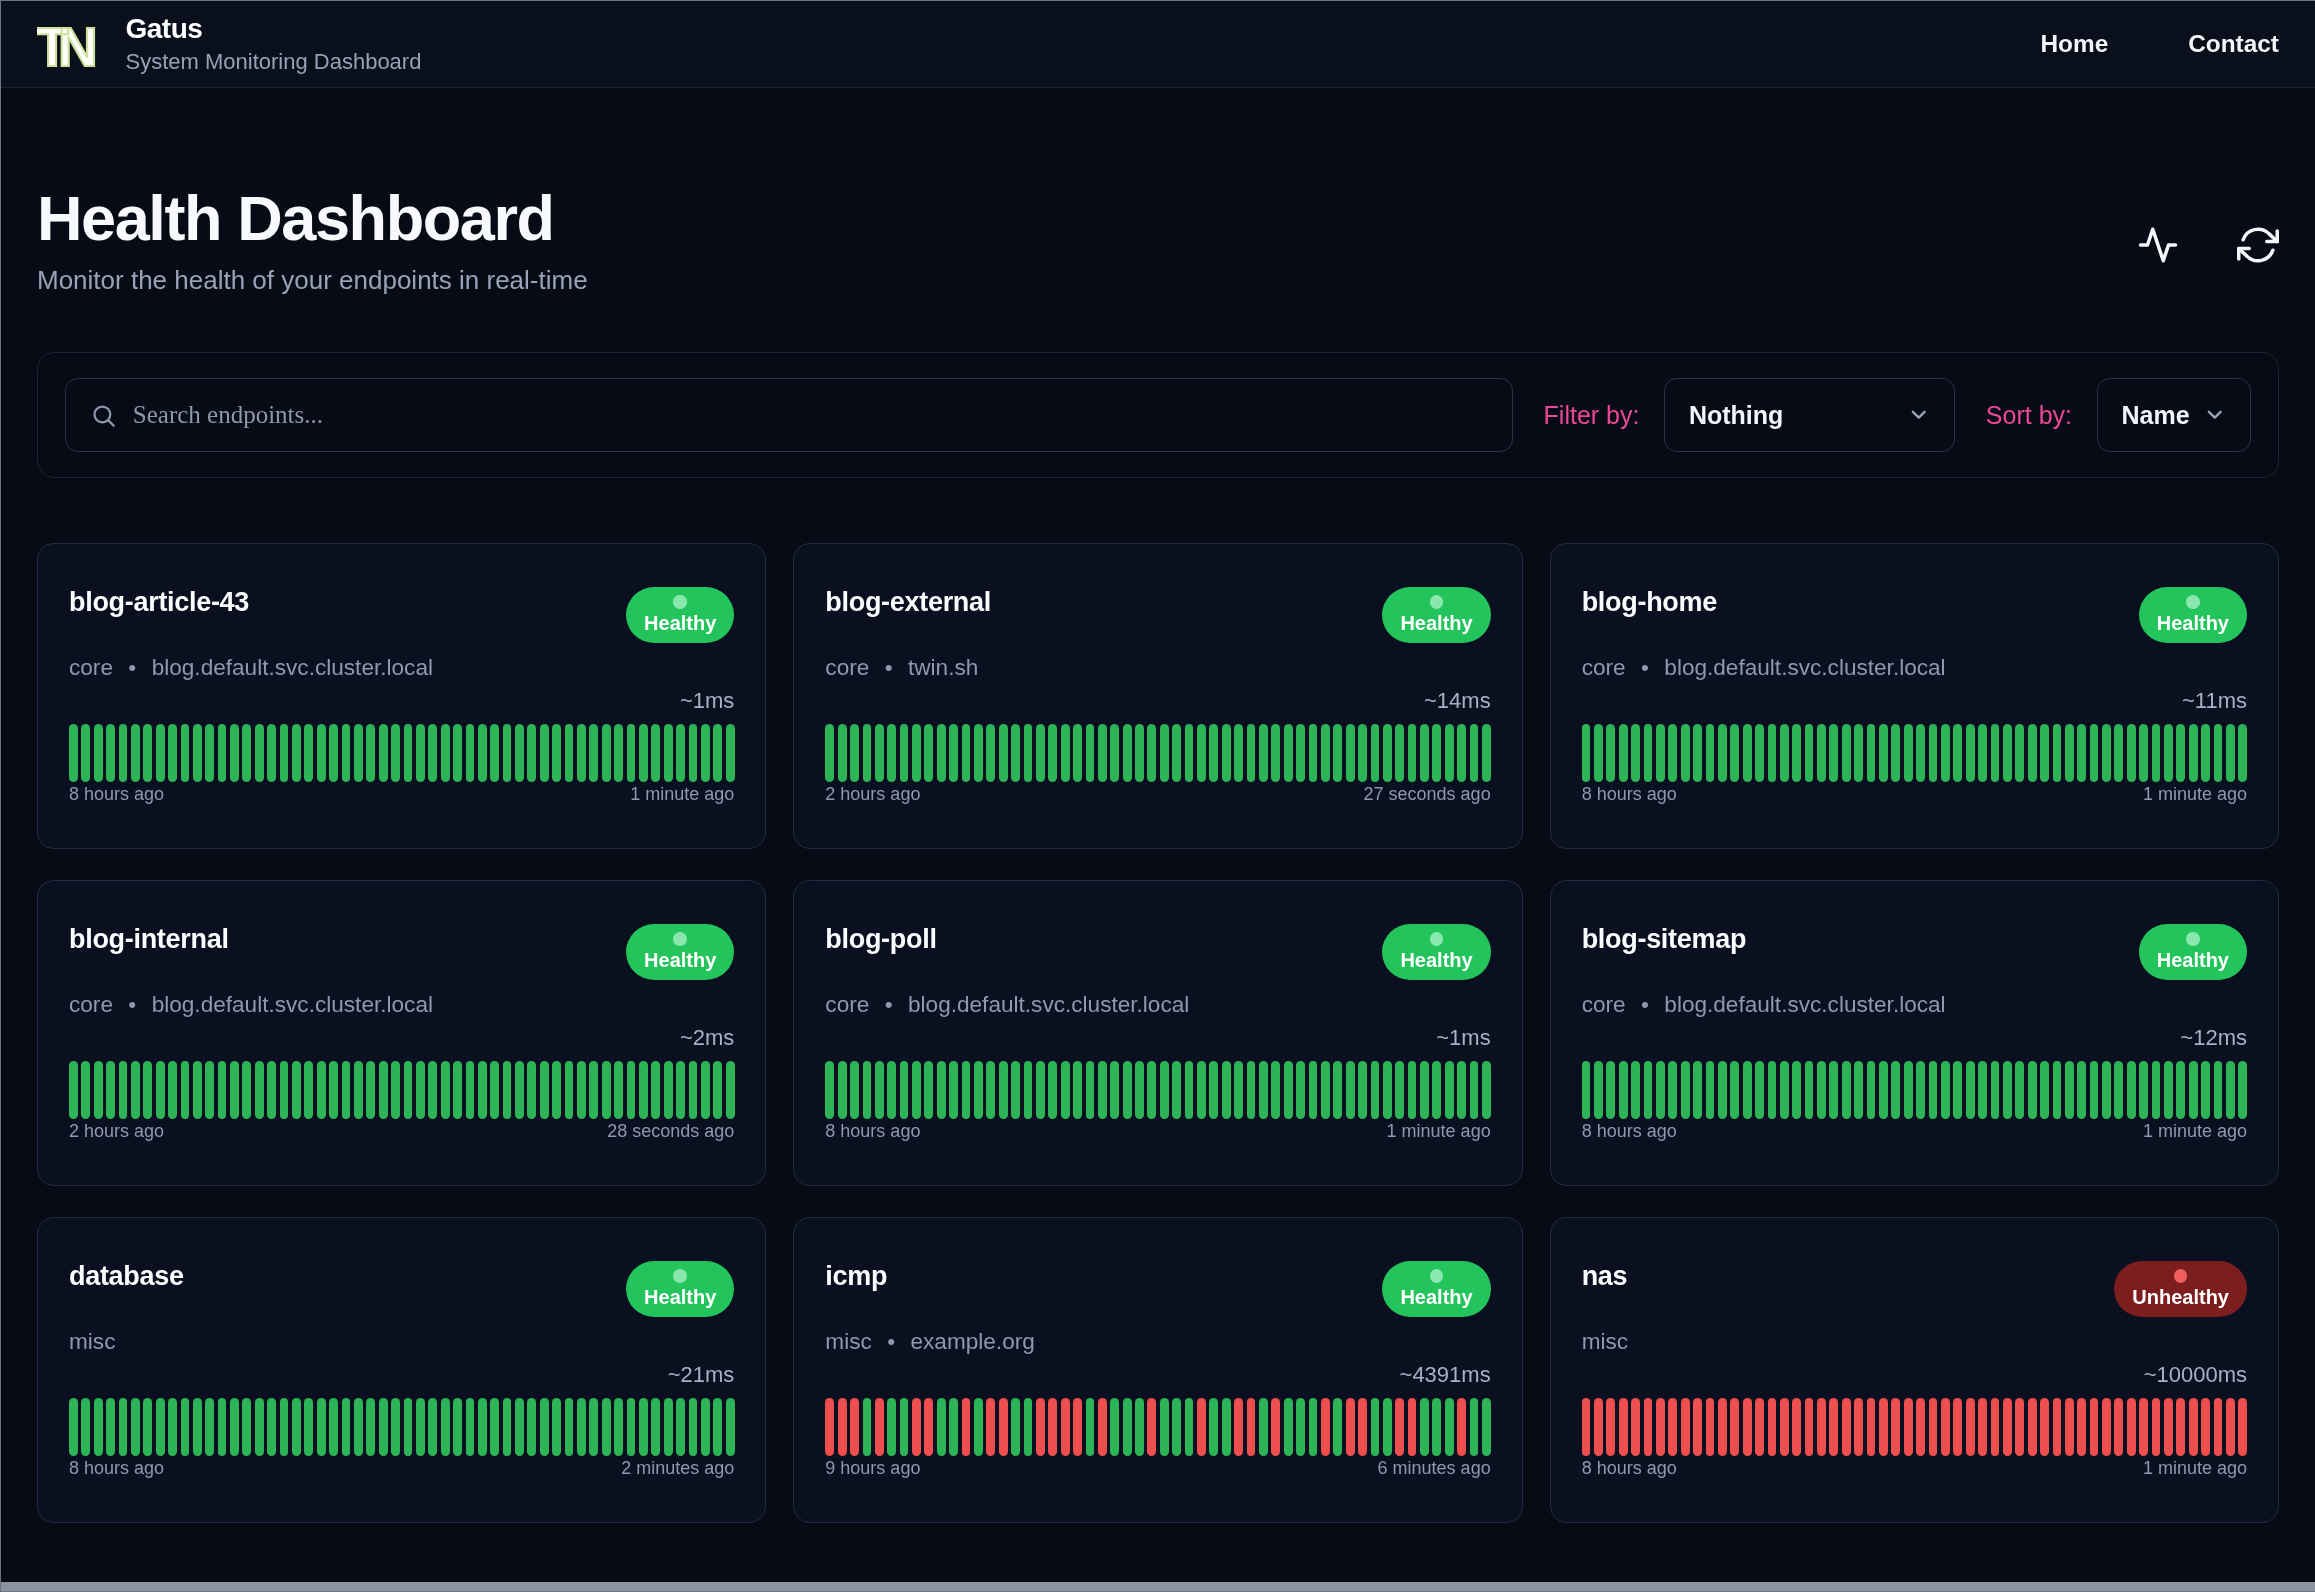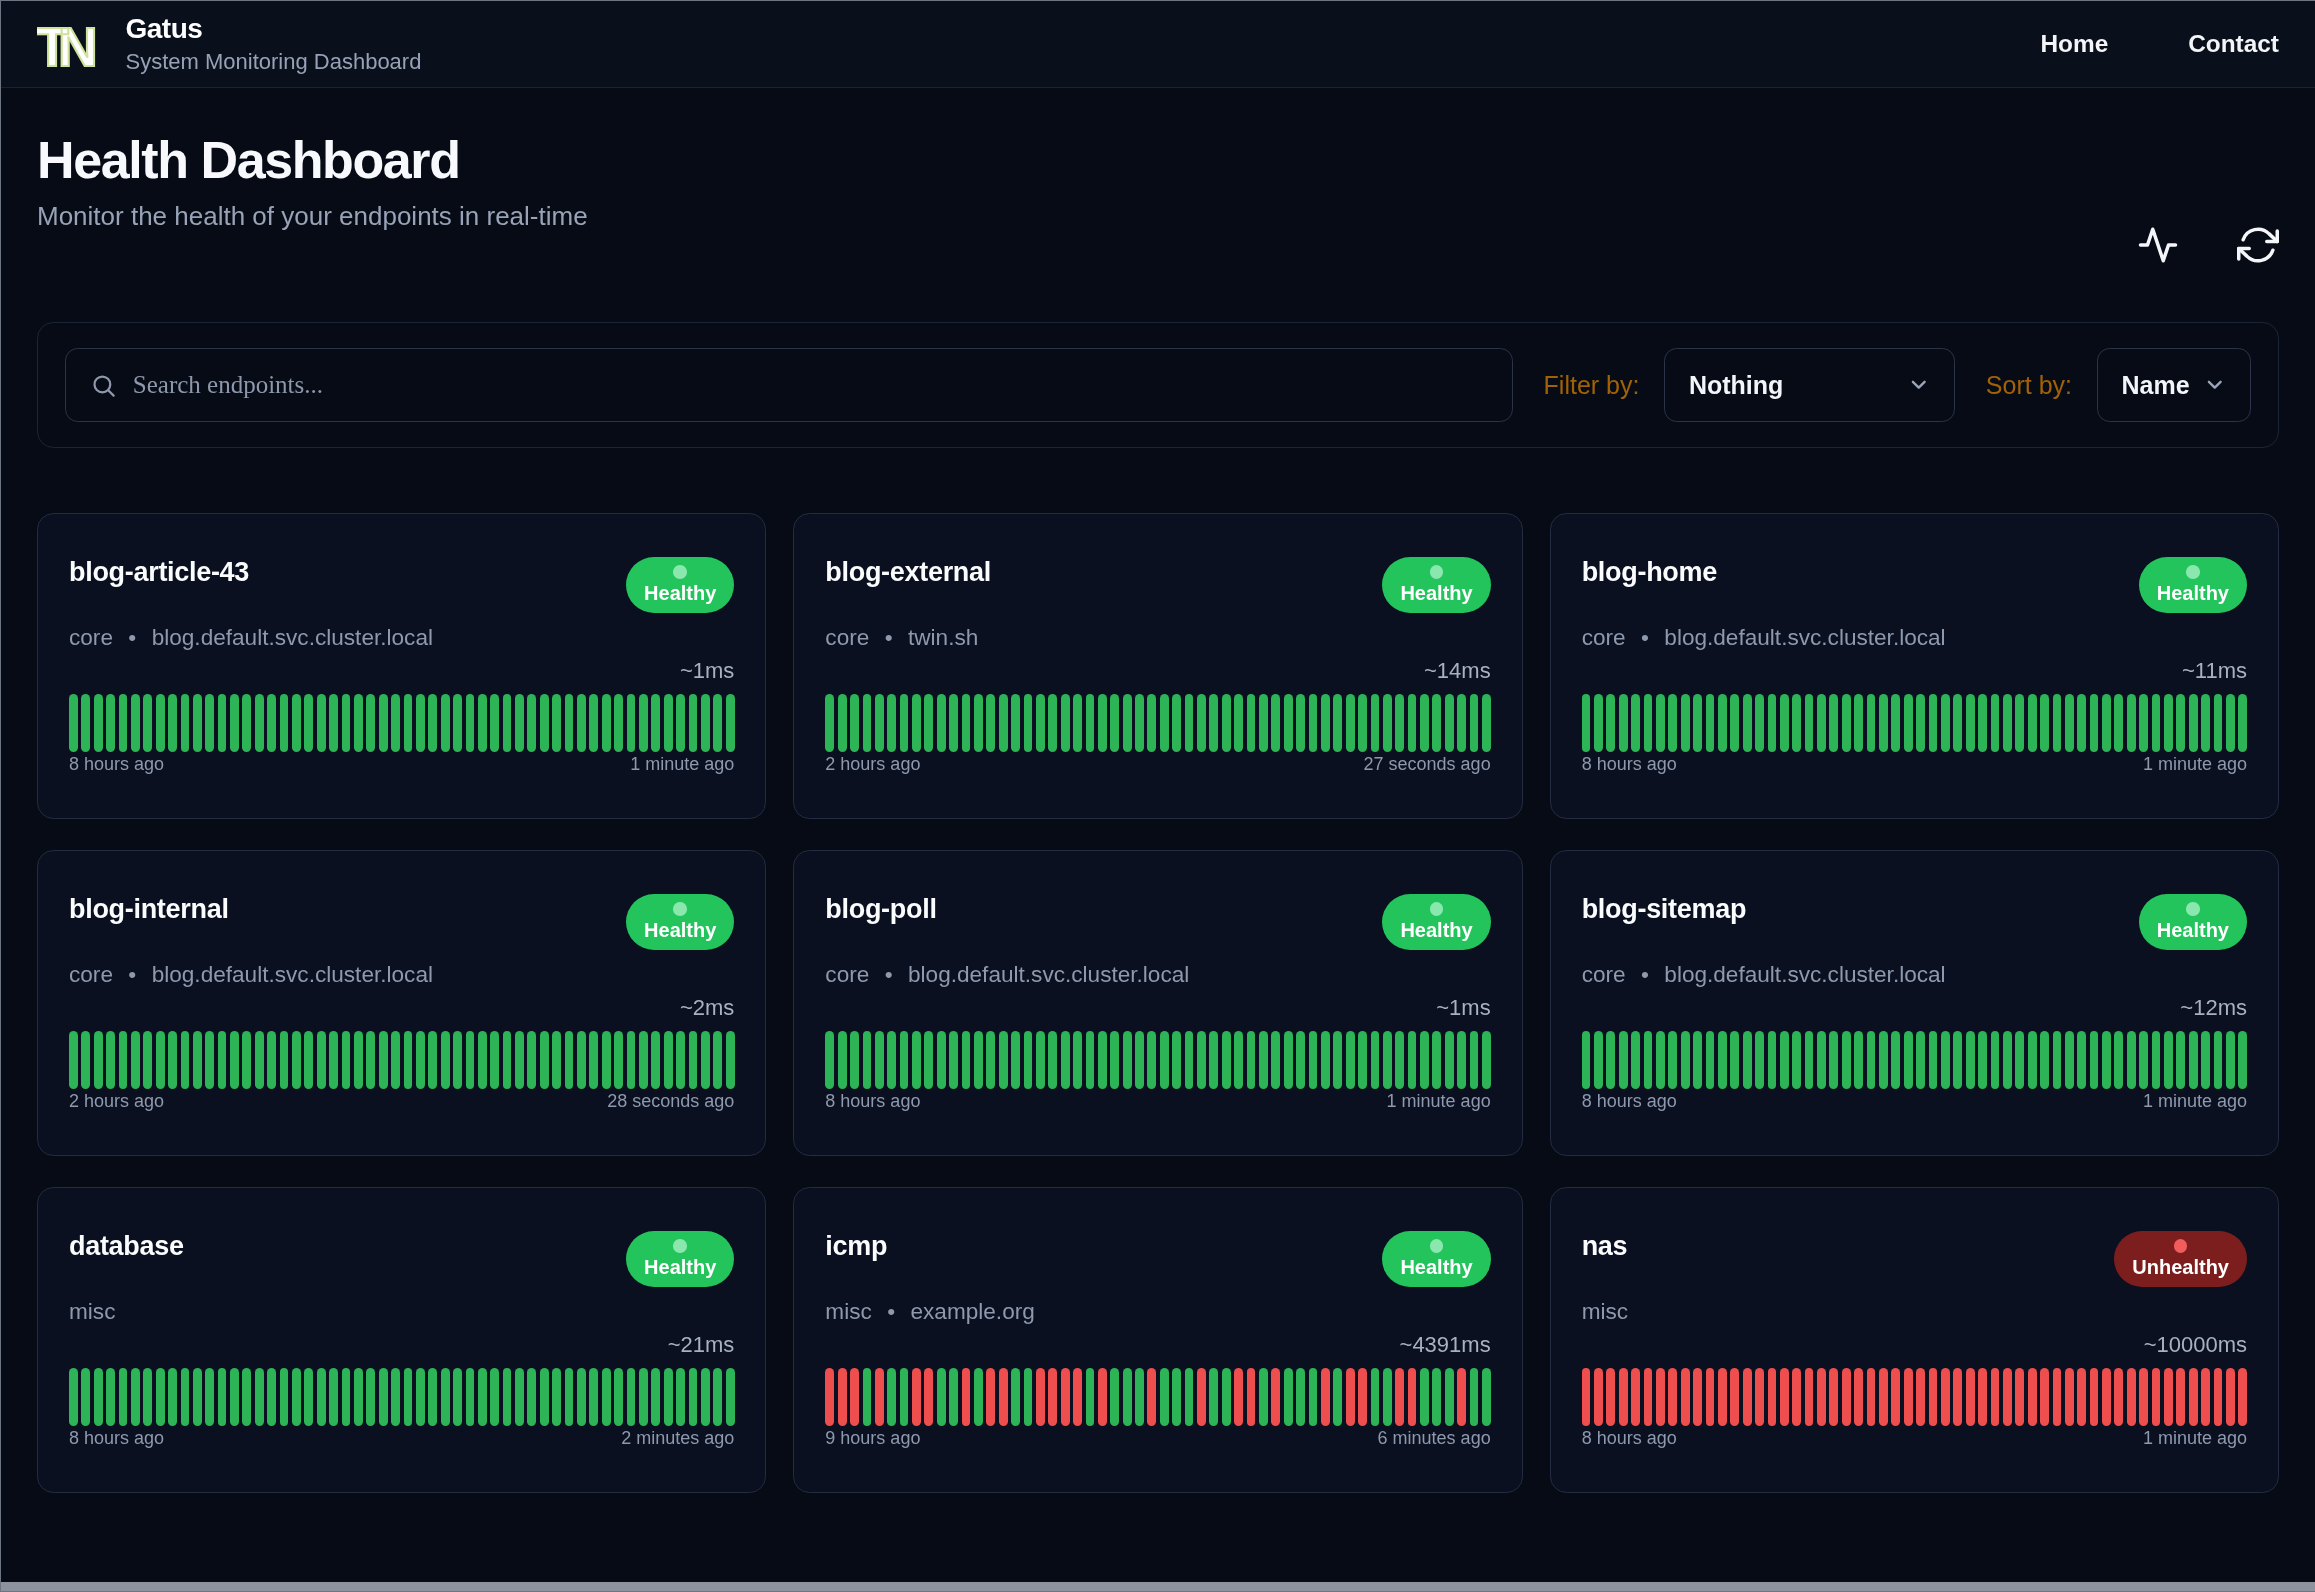--- a/index.html
+++ b/index.html
@@ -19,42 +19,42 @@
   .logo-wrap { display:flex; align-items:center; gap:23.5px; cursor:pointer; }
   .logo-svg { width:65px; height:74px; margin-top:7.2px; }
   .app-titles .app-name { font-size:28px; font-weight:700; color:#ffffff; letter-spacing:-0.5px; }
   .app-titles .app-sub  { font-size:22px; color:#97a2b6; margin-top:4.5px; }
   .nav { margin-left:auto; display:flex; gap:80px; }
   .nav a { color:#f3f5f8; font-size:24.4px; font-weight:700; text-decoration:none; cursor:pointer; }
 
   
   .main { padding:0 36px; }
   .page-head { display:flex; justify-content:space-between; }
-  .page-title { margin-top:42px; font-size:52px; font-weight:700; letter-spacing:-1.4px; color:#f7f9fc; }
+  .page-title { margin-top:94px; font-size:63px; font-weight:700; letter-spacing:-1.4px; color:#f7f9fc; }
   .page-sub { margin-top:11px; font-size:26px; color:#98a3b7; }
   .page-actions { display:flex; gap:58px; margin-top:136px; align-items:flex-start; }
   .action-icon { width:42px; height:42px; cursor:pointer; color:#f4f6fa; }
   .action-icon svg { width:100%; height:100%; stroke:currentColor; fill:none; stroke-width:2; stroke-linecap:round; stroke-linejoin:round; }
 
   
   .filter-panel {
     margin-top:56px; border:0.9px solid #1c2537; border-radius:16.3px;
     padding:25px 27px; display:flex; align-items:center; gap:25px;
   }
   .search-box {
     flex:1; height:74px; border:0.9px solid #2b3349; border-radius:12.7px;
     display:flex; align-items:center; padding:0 23.5px; gap:16.3px; background:transparent;
   }
   .search-box svg { width:27px; height:27px; stroke:#8d98ad; fill:none; stroke-width:2; stroke-linecap:round; flex:0 0 auto; }
   .search-box input {
     flex:1; background:transparent; border:none; outline:none;
     font-family:Liberation Serif, serif; font-size:25px; color:#e8ecf3;
   }
   .search-box input::placeholder { color:#8d98ad; }
-  .ctl-label { font-size:25px; color:#a16207; white-space:nowrap; margin-left:5.4px; }
+  .ctl-label { font-size:25px; color:#ec4899; white-space:nowrap; margin-left:5.4px; }
   .select {
     height:74px; border:0.9px solid #2b3349; border-radius:12.7px;
     display:flex; align-items:center; justify-content:space-between;
     padding:0 23.5px; font-size:25px; font-weight:600; color:#f2f5f9; cursor:pointer;
   }
   .select.filter { width:291px; }
   .select.sort { width:154px; }
   .select svg { width:23.5px; height:23.5px; stroke:#9aa5b8; fill:none; stroke-width:2.4; stroke-linecap:round; stroke-linejoin:round; }
 
   

